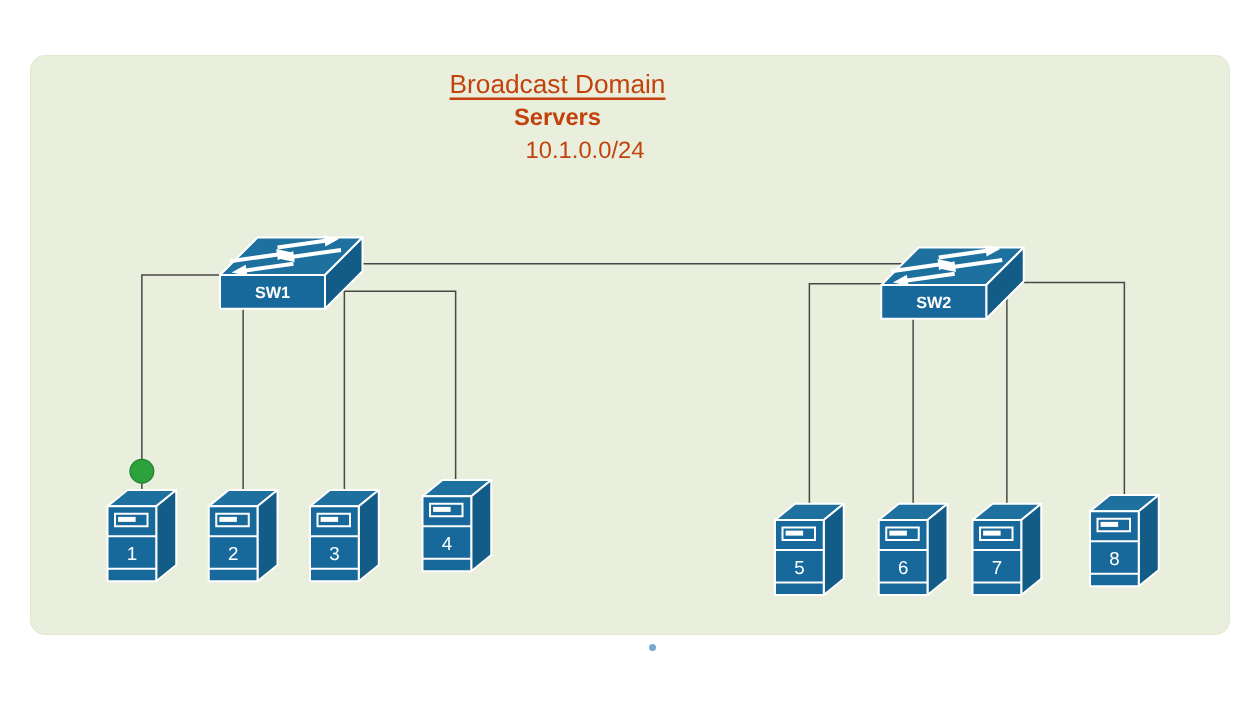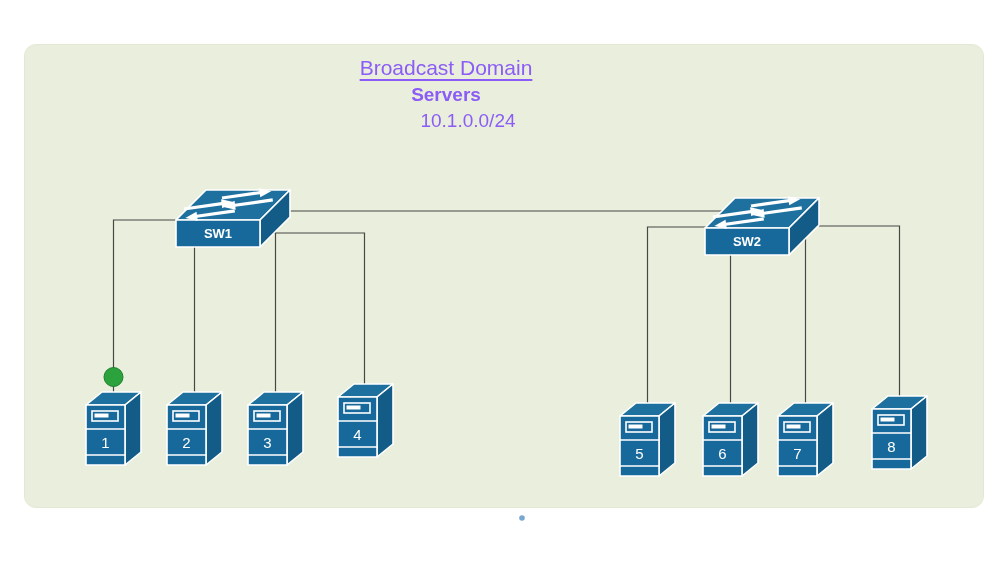--- a/index.html
+++ b/index.html
@@ -1,21 +1,21 @@
 <!DOCTYPE html>
 <html><head>
 <meta charset="utf-8">
 <style>
   html,body{margin:0;padding:0;background:#ffffff;}
   body{width:1000px;height:563px;position:relative;overflow:hidden;
        font-family:"Liberation Sans",sans-serif;}
   .stage{position:absolute;inset:0;}
   .panel{position:absolute;left:24px;top:44px;width:960px;height:464px;
          background:#e9efdc;border:1px solid #e2e9d3;border-radius:12px;box-sizing:border-box;}
-  .title-block{position:absolute;left:0;top:54px;width:892px;text-align:center;color:#8b5cf6;}
+  .title-block{position:absolute;left:0;top:54px;width:892px;text-align:center;color:#c2410c;}
   .title-heading{font-size:21px;line-height:28px;text-decoration:underline;
                  text-decoration-thickness:1.5px;text-underline-offset:4px;}
   .title-subheading{font-size:19px;line-height:26px;font-weight:bold;}
   .title-subnet{font-size:19px;line-height:26px;padding-left:44px;}
   svg.diagram{position:absolute;left:0;top:0;}
   svg text{font-family:"Liberation Sans",sans-serif;}
   .sw-label{font-size:13px;font-weight:bold;fill:#ffffff;}
   .srv-label{font-size:15px;fill:#ffffff;}
   .link{stroke:#474747;stroke-width:1.2;fill:none;}
 </style>

